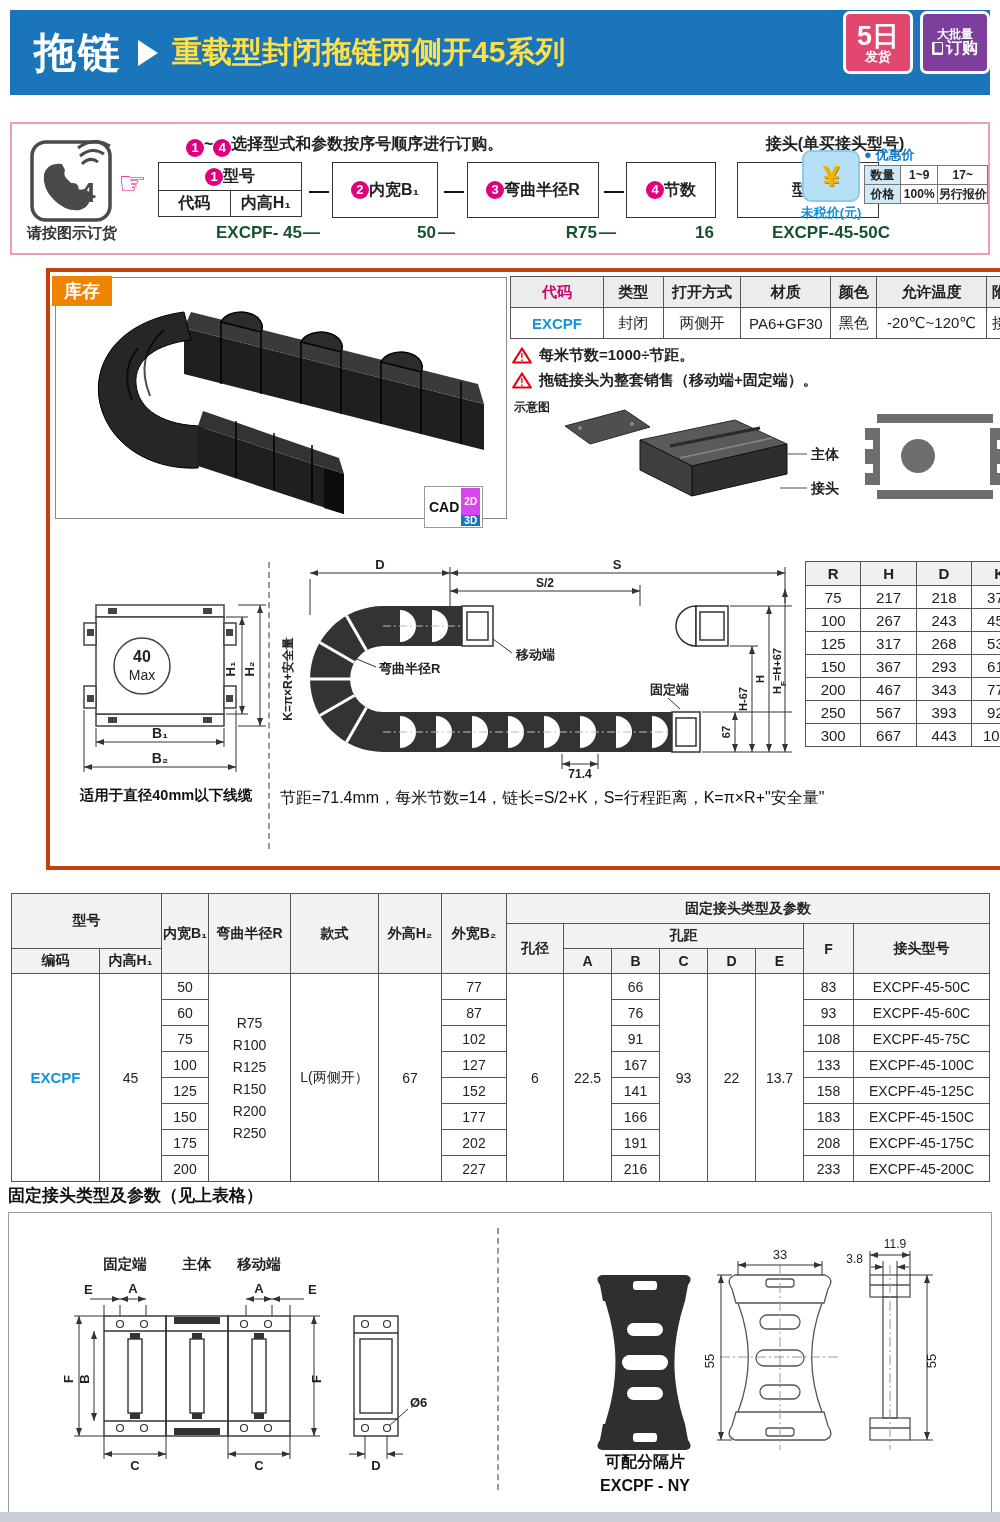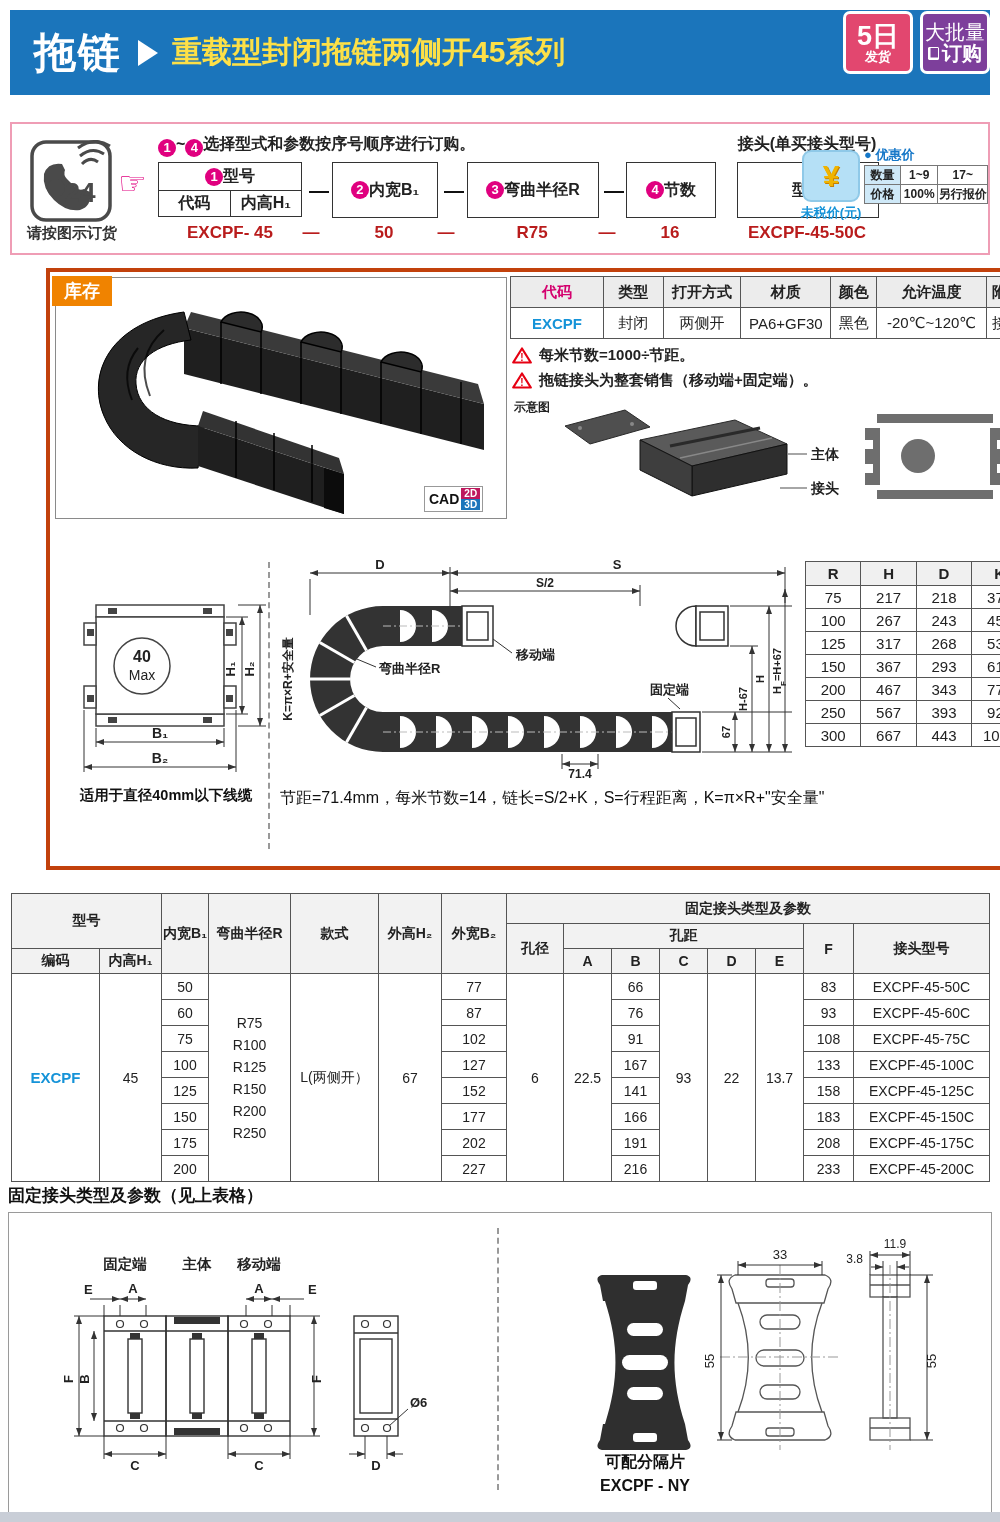--- a/index.html
+++ b/index.html
@@ -12,47 +12,47 @@
   .hdrbar{left:10px;top:10px;width:980px;height:85px;background:#1b75bb;display:flex;align-items:center;}
   .hdr-cat{color:#fff;font-size:42px;font-weight:bold;margin-left:24px;letter-spacing:2px;}
   .hdr-tri{width:0;height:0;border-left:20px solid #fff;border-top:13px solid transparent;border-bottom:13px solid transparent;margin:0 14px 0 16px;}
   .hdr-title{color:#fde047;font-size:30px;font-weight:bold;}
   .badge{position:absolute;top:11px;height:57px;border:3px solid #fff;border-radius:7px;color:#fff;
          display:flex;flex-direction:column;align-items:center;justify-content:center;line-height:1.05;}
   .badge-pink{left:843px;width:64px;background:#e2476f;}
   .badge-purple{left:920px;width:64px;background:#7d3f9b;}
   .b5-1{font-size:27px;font-weight:bold;}
   .b5-2{font-size:13px;font-weight:bold;}
-  .bb-1{font-size:20px;font-weight:normal;}
-  .bb-2{font-size:20px;font-weight:bold;display:flex;align-items:center;gap:3px;}
+  .bb-1{font-size:12px;font-weight:bold;}
+  .bb-2{font-size:16px;font-weight:bold;display:flex;align-items:center;gap:3px;}
   .sheet-ic{display:inline-block;width:9px;height:11px;border:1.5px solid #fff;border-radius:1px;background:#7d3f9b;box-shadow:2px -2px 0 -0.5px #fff inset;}
   
   .orderbox{left:10px;top:122px;width:976px;height:129px;border:2px solid #ef9db5;background:#fff;}
   .caption-sm{font-size:15px;font-weight:bold;color:#333;text-align:center;}
   .circ{display:inline-block;width:18px;height:18px;border-radius:50%;background:#e0007f;color:#fff;
         font-size:13px;font-weight:bold;line-height:18px;text-align:center;vertical-align:-3px;}
-  .inst{font-size:16px;font-weight:bold;color:#222;}
+  .inst{font-size:16px;font-weight:bold;color:#222;margin-left:28px;}
   .obox{border:1.5px solid #333;background:#fff;display:flex;align-items:center;justify-content:center;
         font-size:16px;font-weight:bold;}
   .odash{font-size:20px;font-weight:bold;color:#111;}
-  .oval{color:#b91c1c;font-size:17px;font-weight:bold;text-align:center;}
+  .oval{color:#14532d;font-size:17px;font-weight:bold;text-align:right;}
   .ptbl td{border:1.5px solid #777;font-size:12px;font-weight:bold;height:18px;}
   .ptbl .lab{background:#cfe9f8;}
   .yen-tile{width:54px;height:48px;background:#b5e0f6;border:2px solid #8fc9e8;border-radius:9px;
             display:flex;align-items:center;justify-content:center;color:#f0b400;font-size:30px;font-weight:bold;
             text-shadow:1px 1px 0 #c77f00;}
   .blue-t{color:#1593d8;font-weight:bold;}
   .fav{color:#1577c8;font-size:13px;font-weight:bold;}
   
   .mainbox{left:10px;top:268px;width:978px;height:594px;border:4px solid #c2410c;background:#fff;margin-left:36px;}
   .photobox{left:5px;top:5px;width:450px;height:240px;border:1px solid #8a8a8a;}
   .stock{left:-4px;top:-2px;background:#f08300;color:#fff;font-size:18px;font-weight:bold;padding:3px 12px;}
   .cadbadge{left:368px;top:208px;display:flex;align-items:center;border:1px solid #999;background:#fff;padding:1px 2px;}
   .cad-t{font-size:14px;font-weight:bold;color:#111;padding:0 2px;}
-  .cad-2d{background:#be185d;color:#fff;font-size:10px;font-weight:bold;padding:0 3px;display:block;}
+  .cad-2d{background:#d946ef;color:#fff;font-size:10px;font-weight:bold;padding:8px 3px;display:block;}
   .cad-3d{background:#1b75bb;color:#fff;font-size:10px;font-weight:bold;padding:0 3px;display:block;}
   .spectbl{left:460px;top:4px;}
   .spectbl td{height:30px;font-size:15px;}
   .spectbl .hrow td{background:#ececec;font-weight:bold;}
   .spectbl .code-h{color:#d4006e;}
   .spectbl .code-v{color:#1593d8;font-weight:bold;}
   .warnline{font-size:15px;font-weight:bold;color:#222;display:flex;align-items:center;gap:7px;}
   .schem-t{font-size:12px;font-weight:bold;}
   .dashdiv{border-left:2px dashed #999;}
   .rhdk{left:755px;top:289px;}

